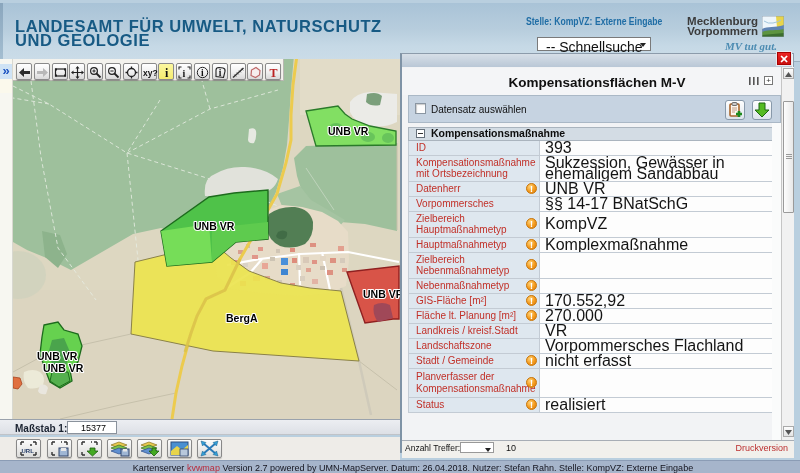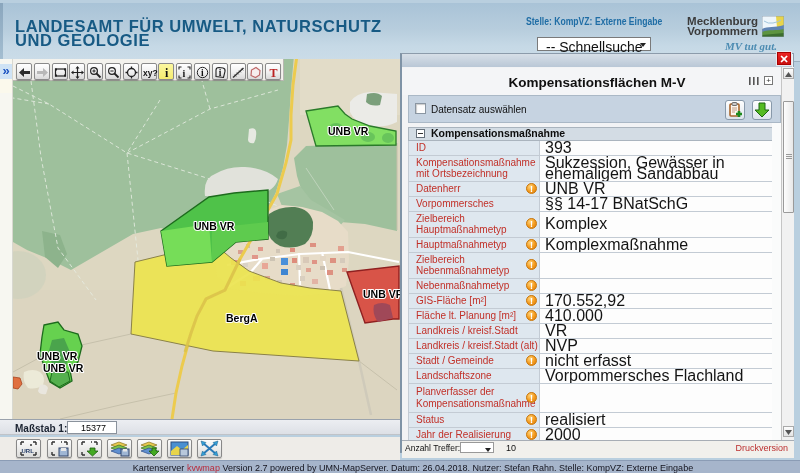--- a/index.html
+++ b/index.html
@@ -446,69 +446,61 @@
       <tr class="s">
             <td class="lab">Datenherr<span class="oi">!</span></td>
             <td class="val">UNB VR</td>
           </tr>
       <tr class="s">
             <td class="lab">Vorpommersches</td>
             <td class="val">§§ 14-17 BNatSchG</td>
           </tr>
       <tr class="d">
             <td class="lab">Zielbereich Hauptmaßnahmetyp<span class="oi">!</span></td>
-            <td class="val">Komplex</td>
+            <td class="val">KompVZ</td>
           </tr>
       <tr class="s">
             <td class="lab">Hauptmaßnahmetyp<span class="oi">!</span></td>
             <td class="val">Komplexmaßnahme</td>
           </tr>
       <tr class="d">
             <td class="lab">Zielbereich Nebenmaßnahmetyp<span class="oi">!</span></td>
             <td class="val"></td>
           </tr>
       <tr class="s">
             <td class="lab">Nebenmaßnahmetyp<span class="oi">!</span></td>
             <td class="val"></td>
           </tr>
       <tr class="s">
             <td class="lab">GIS-Fläche [m²]<span class="oi">!</span></td>
             <td class="val">170.552,92</td>
           </tr>
       <tr class="s">
             <td class="lab">Fläche lt. Planung [m²]<span class="oi">!</span></td>
-            <td class="val">410.000</td>
+            <td class="val">270.000</td>
           </tr>
       <tr class="s">
             <td class="lab">Landkreis / kreisf.Stadt</td>
             <td class="val">VR</td>
           </tr>
       <tr class="s">
-            <td class="lab">Landkreis / kreisf.Stadt (alt)</td>
-            <td class="val">NVP</td>
+            <td class="lab">Landschaftszone</td>
+            <td class="val">Vorpommersches Flachland</td>
           </tr>
       <tr class="s">
             <td class="lab">Stadt / Gemeinde<span class="oi">!</span></td>
             <td class="val">nicht erfasst</td>
-          </tr>
-      <tr class="s">
-            <td class="lab">Landschaftszone</td>
-            <td class="val">Vorpommersches Flachland</td>
           </tr>
       <tr class="d3">
             <td class="lab">Planverfasser der Kompensationsmaßnahme<span class="oi">!</span></td>
             <td class="val"></td>
           </tr>
       <tr class="s">
             <td class="lab">Status<span class="oi">!</span></td>
             <td class="val">realisiert</td>
-          </tr>
-      <tr class="s">
-            <td class="lab">Jahr der Realisierung<span class="oi">!</span></td>
-            <td class="val">2000</td>
           </tr>
     </tbody>
       </table>
 
     <div style="position:absolute;left:370px;top:69px;width:9px;height:317px;background:#fafbfb;"></div>
     <div id="sbar">
       <div class="sarr" style="top:1px;">
           <svg width="9" height="9" viewBox="0 0 9 9">
             <path d="M4.5,2 L8,7 H1 Z" fill="#555"></path>
           </svg>

